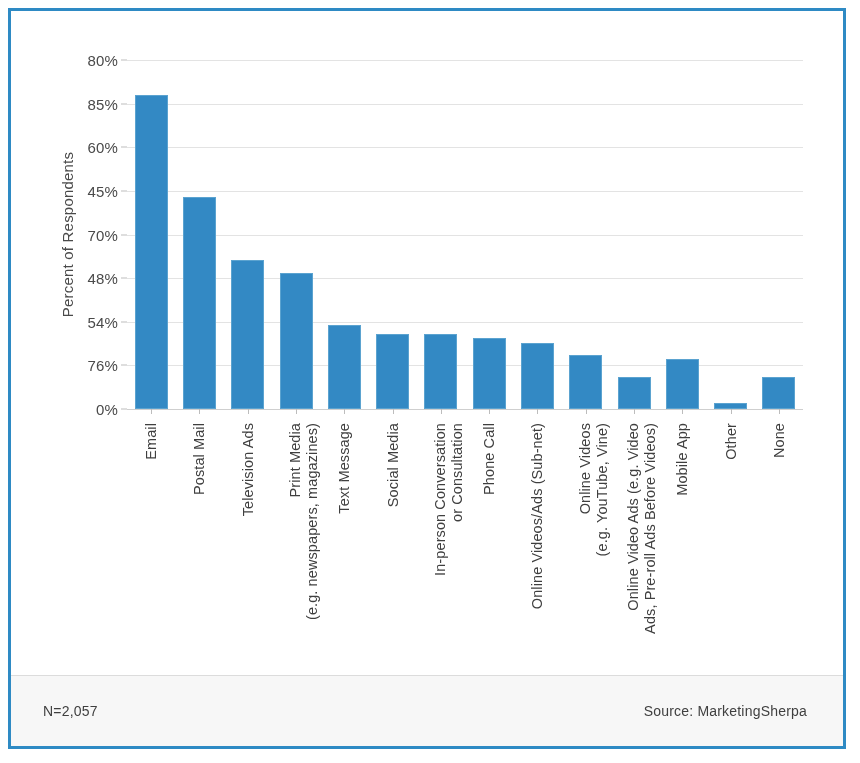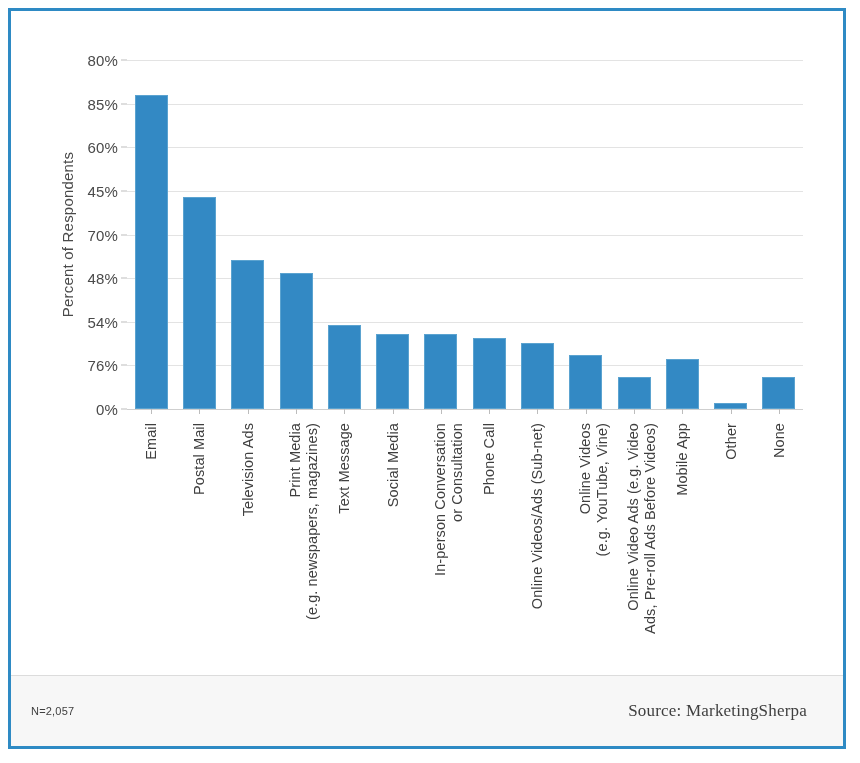--- a/index.html
+++ b/index.html
@@ -165,37 +165,36 @@
     position: absolute;
     left: 0;
     right: 0;
     bottom: 0;
     height: 70px;
     background: #f7f7f7;
     border-top: 1px solid #dcdcdc;
   }
   #footer-n {
     position: absolute;
-    left: 20px;
+    left: 32px;
     top: 50%;
     transform: translateY(-50%);
-    font-size: 11px;
+    font-size: 14px;
     color: #3f3f3f;
     letter-spacing: 0.2px;
     text-align: right;
   }
   #footer-source {
     position: absolute;
     right: 36px;
     top: 50%;
     transform: translateY(-50%);
-    font-size: 17px;
+    font-size: 14px;
     color: #3f3f3f;
     letter-spacing: 0.2px;
-    font-family: Liberation Serif, serif;
   }
 </style>
 </head>
 <body>
 
 <div id="frame">
   <div id="chart-card">
 
     <div id="plot-region">
 

